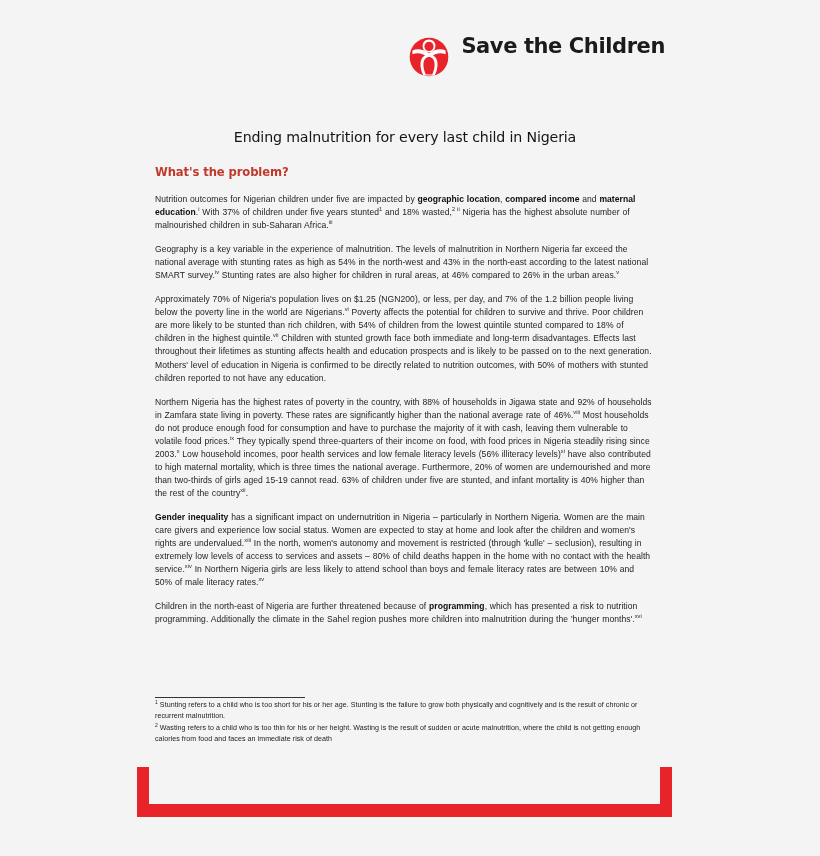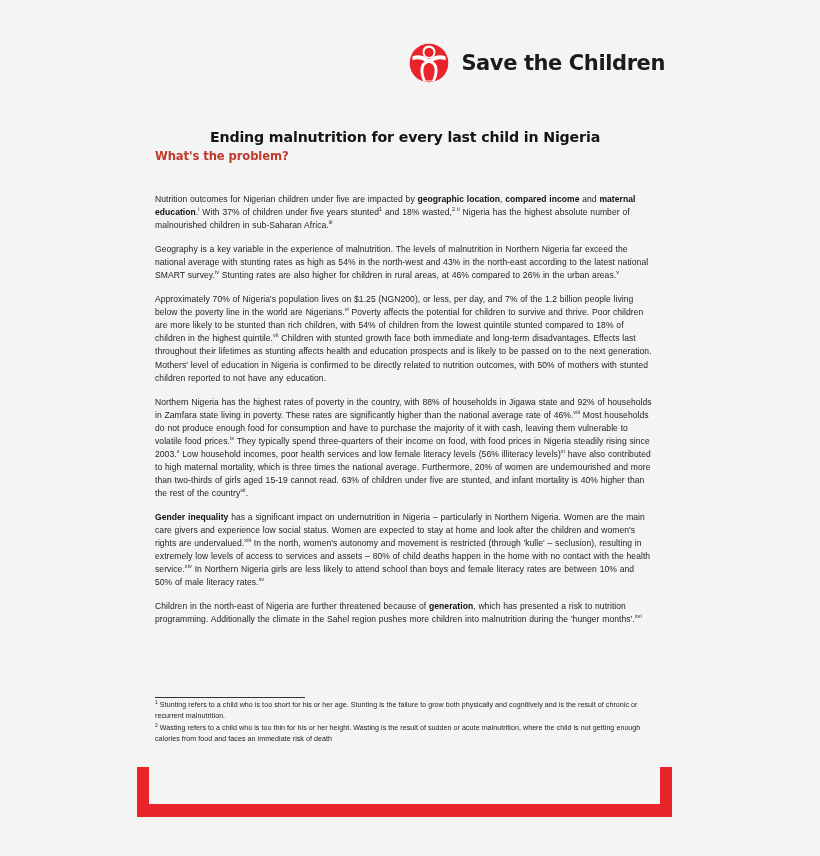--- a/index.html
+++ b/index.html
@@ -20,24 +20,23 @@
 
   .page {
     position: absolute;
     inset: 0;
     background: #f4f4f4;
   }
 
   
   .logo-block {
     position: absolute;
-    top: 40px;
+    top: 34px;
     right: 155px;
     display: flex;
-    align-items: center;
     gap: 9px;
   }
   .logo-mark { width: 46px; height: 46px; display: block; }
   .logo-word {
     font-family: "DejaVu Sans", sans-serif;
     font-size: 21px;
     font-weight: 700;
     letter-spacing: -0.4px;
     color: #1b1b1b;
     white-space: nowrap;
@@ -45,28 +44,28 @@
 
   
   .doc-title {
     position: absolute;
     top: 129px;
     left: 155px;
     width: 500px;
     text-align: center;
     font-family: "DejaVu Sans", sans-serif;
     font-size: 14.2px;
-    font-weight: 700;
+    font-weight: 400;
     letter-spacing: -0.15px;
     color: #141414;
   }
 
   .section-heading {
     position: absolute;
-    top: 149px;
+    top: 165px;
     left: 155px;
     font-family: "DejaVu Sans", sans-serif;
     font-size: 11.6px;
     font-weight: 700;
     color: #c0392b;
     letter-spacing: -0.1px;
   }
 
   
   .body-col {
@@ -164,21 +163,21 @@
   <div class="doc-title">Ending malnutrition for every last child in Nigeria</div>
 
   <div class="section-heading">What's the problem?</div>
 
   <div class="body-col">
     <p class="para">Nutrition outcomes for Nigerian children under five are impacted by <b>geographic location</b>, <b>compared income</b> and <b>maternal education</b>.<sup>i</sup> With 37% of children under five years stunted<sup>1</sup> and 18% wasted,<sup>2 ii</sup> Nigeria has the highest absolute number of malnourished children in sub-Saharan Africa.<sup>iii</sup></p>
     <p class="para">Geography is a key variable in the experience of malnutrition. The levels of malnutrition in Northern Nigeria far exceed the national average with stunting rates as high as 54% in the north-west and 43% in the north-east according to the latest national SMART survey.<sup>iv</sup> Stunting rates are also higher for children in rural areas, at 46% compared to 26% in the urban areas.<sup>v</sup></p>
     <p class="para">Approximately 70% of Nigeria's population lives on $1.25 (NGN200), or less, per day, and 7% of the 1.2 billion people living below the poverty line in the world are Nigerians.<sup>vi</sup> Poverty affects the potential for children to survive and thrive. Poor children are more likely to be stunted than rich children, with 54% of children from the lowest quintile stunted compared to 18% of children in the highest quintile.<sup>vii</sup> Children with stunted growth face both immediate and long-term disadvantages. Effects last throughout their lifetimes as stunting affects health and education prospects and is likely to be passed on to the next generation. Mothers' level of education in Nigeria is confirmed to be directly related to nutrition outcomes, with 50% of mothers with stunted children reported to not have any education.</p>
     <p class="para">Northern Nigeria has the highest rates of poverty in the country, with 88% of households in Jigawa state and 92% of households in Zamfara state living in poverty. These rates are significantly higher than the national average rate of 46%.<sup>viii</sup> Most households do not produce enough food for consumption and have to purchase the majority of it with cash, leaving them vulnerable to volatile food prices.<sup>ix</sup> They typically spend three-quarters of their income on food, with food prices in Nigeria steadily rising since 2003.<sup>x</sup> Low household incomes, poor health services and low female literacy levels (56% illiteracy levels)<sup>xi</sup> have also contributed to high maternal mortality, which is three times the national average. Furthermore, 20% of women are undernourished and more than two-thirds of girls aged 15-19 cannot read. 63% of children under five are stunted, and infant mortality is 40% higher than the rest of the country<sup>xii</sup>.</p>
     <p class="para"><b>Gender inequality</b> has a significant impact on undernutrition in Nigeria – particularly in Northern Nigeria. Women are the main care givers and experience low social status. Women are expected to stay at home and look after the children and women's rights are undervalued.<sup>xiii</sup> In the north, women's autonomy and movement is restricted (through 'kulle' – seclusion), resulting in extremely low levels of access to services and assets – 80% of child deaths happen in the home with no contact with the health service.<sup>xiv</sup> In Northern Nigeria girls are less likely to attend school than boys and female literacy rates are between 10% and 50% of male literacy rates.<sup>xv</sup></p>
-    <p class="para">Children in the north-east of Nigeria are further threatened because of <b>generation</b>, which has presented a risk to nutrition programming. Additionally the climate in the Sahel region pushes more children into malnutrition during the 'hunger months'.<sup>xvi</sup></p>
+    <p class="para">Children in the north-east of Nigeria are further threatened because of <b>programming</b>, which has presented a risk to nutrition programming. Additionally the climate in the Sahel region pushes more children into malnutrition during the 'hunger months'.<sup>xvi</sup></p>
   </div>
 
   <div class="fn-rule"></div>
 
   <div class="footnotes">
     <p class="footnote"><sup>1</sup> Stunting refers to a child who is too short for his or her age. Stunting is the failure to grow both physically and cognitively and is the result of chronic or recurrent malnutrition.</p>
     <p class="footnote"><sup>2</sup> Wasting refers to a child who is too thin for his or her height. Wasting is the result of sudden or acute malnutrition, where the child is not getting enough calories from food and faces an immediate risk of death</p>
   </div>
 
   <div class="red-bracket">

